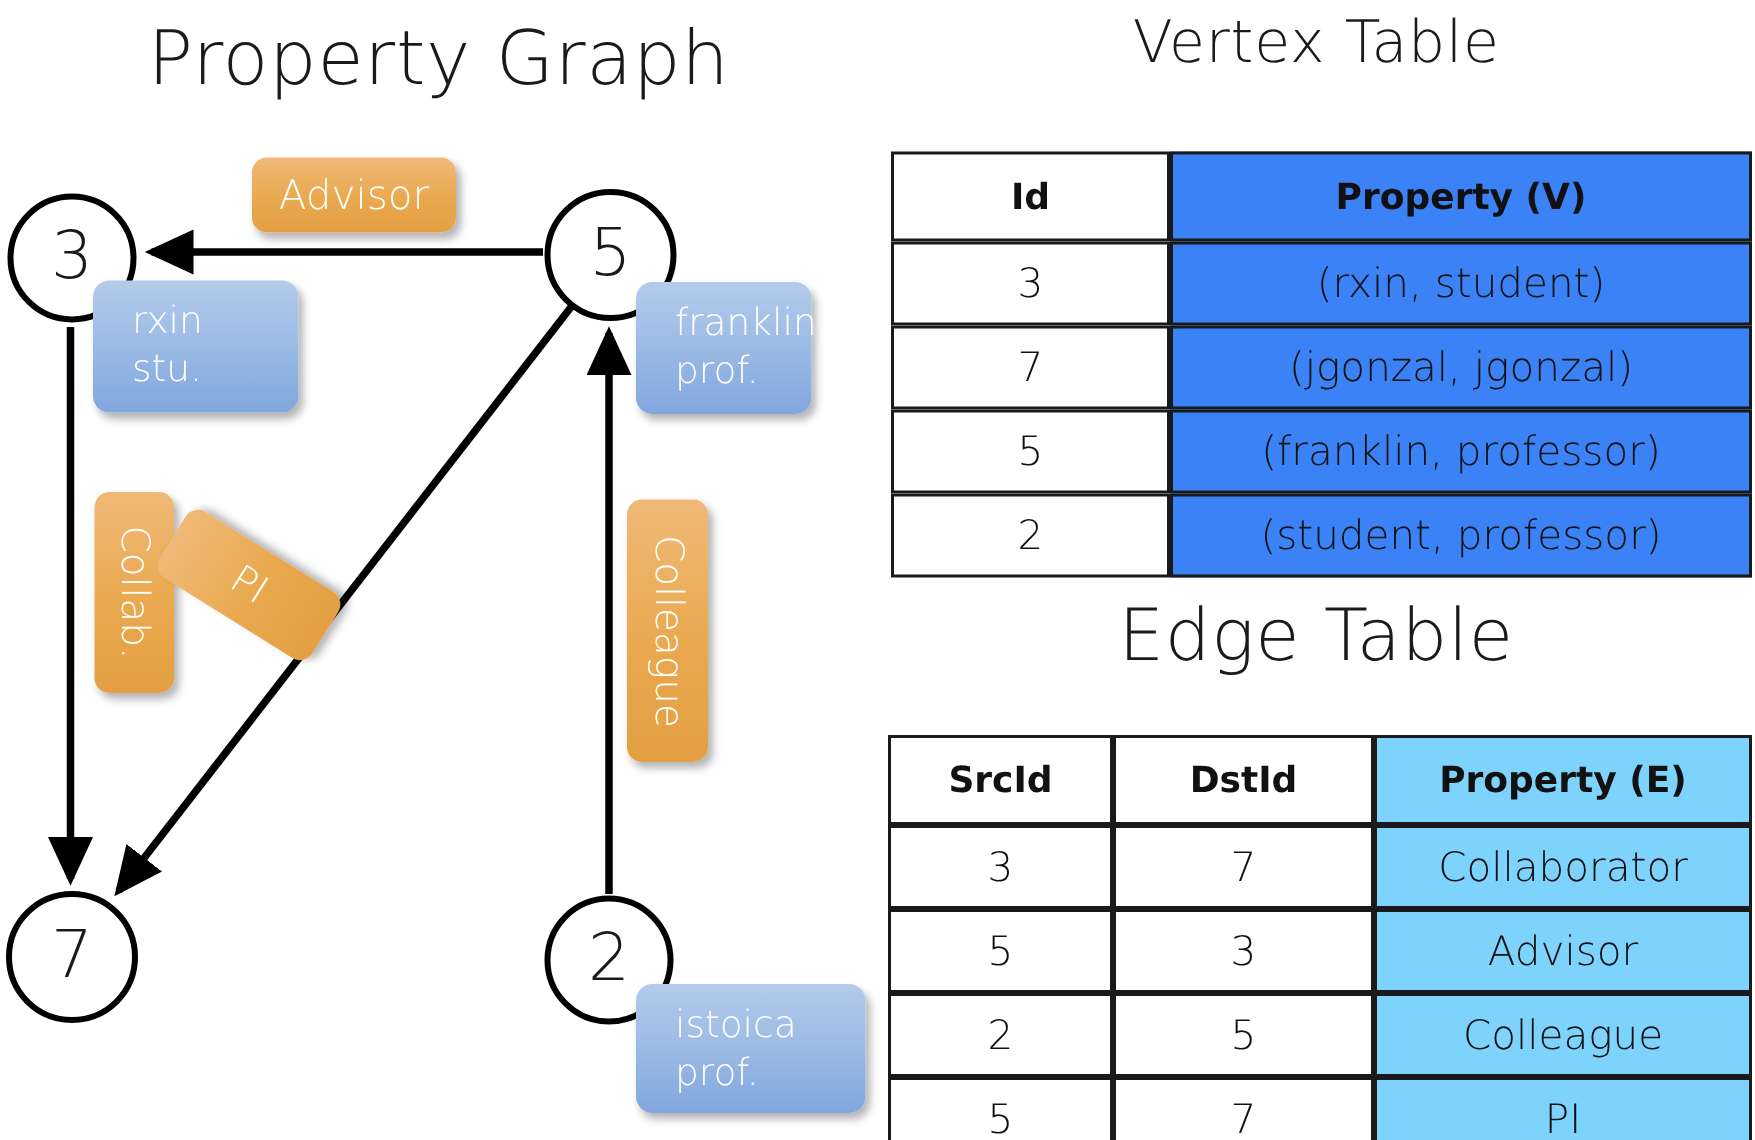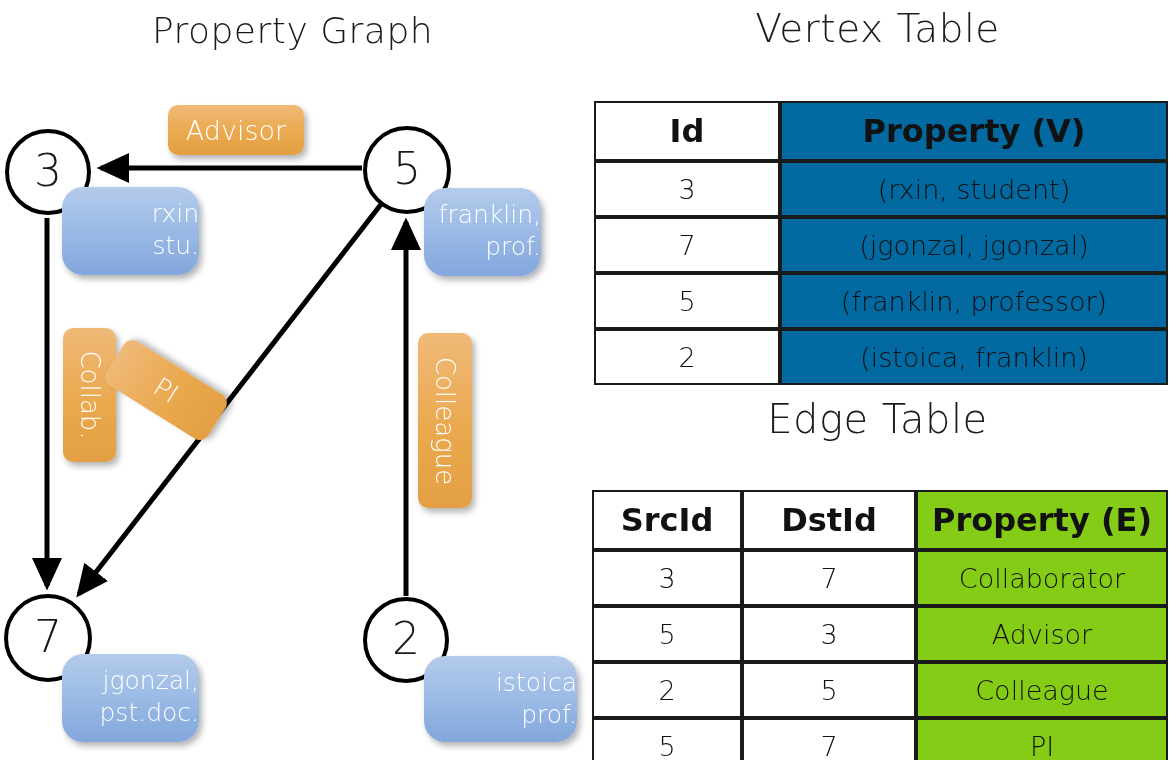--- a/index.html
+++ b/index.html
@@ -22,33 +22,33 @@
     font-family: "DejaVu Sans", sans-serif;
     font-weight: 300;
     color: #1a1a1a;
     white-space: nowrap;
     letter-spacing: 0.5px;
   }
   #title-property-graph {
     left: 0; top: 10px;
     width: 585px;
     text-align: center;
-    font-size: 36px;
+    font-size: 50px;
   }
   #title-vertex-table {
     left: 585px; top: 6px;
     width: 585px;
     text-align: center;
     font-size: 39px;
   }
   #title-edge-table {
     left: 585px; top: 396px;
     width: 585px;
     text-align: center;
-    font-size: 40px;
+    font-size: 48px;
   }
 
   
   #graph-panel {
     position: absolute;
     left: 0; top: 0;
     width: 585px; height: 760px;
   }
   #graph-edges {
     position: absolute;
@@ -73,33 +73,32 @@
     font-size: 44px;
     line-height: 1;
     color: #1a1a1a;
     position: relative;
     top: -1px;
   }
 
   
   .prop-blue {
     position: absolute;
-    border-radius: 21px;
+    border-radius: 11px;
     background: linear-gradient(to bottom, #b4cbeb 0%, #9dbce6 45%, #82a7dd 100%);
     box-shadow: 3px 4px 6px rgba(0,0,0,0.30);
     color: #ffffff;
     font-family: "DejaVu Sans", sans-serif;
     font-weight: 300;
     font-size: 25px;
     line-height: 1.28;
-    padding: 11px 0 0 1px;
+    padding: 11px 0 0 26px;
     box-sizing: border-box;
     z-index: 6;
     white-space: pre-line;
-    text-align: right;
   }
 
   
   .label-orange {
     position: absolute;
     border-radius: 10px;
     background: linear-gradient(to bottom, #f0b978 0%, #eaa94f 55%, #e39f42 100%);
     box-shadow: 3px 4px 6px rgba(0,0,0,0.30);
     color: #ffffff;
     font-family: "DejaVu Sans", sans-serif;
@@ -132,26 +131,26 @@
     font-family: "DejaVu Sans", sans-serif;
     font-weight: 300;
     font-size: 27px;
     color: #111111;
     padding: 0;
     height: 52px;
     vertical-align: middle;
   }
   table.data-table th {
     font-weight: 700;
-    font-size: 32px;
+    font-size: 24px;
     height: 56px;
   }
   .cell-plain { background: #ffffff; }
-  .cell-blue  { background: #0369a1; }
-  .cell-peach { background: #84cc16; }
+  .cell-blue  { background: #3b82f6; }
+  .cell-peach { background: #7dd3fc; }
 
   #vertex-table { left: 594px; top: 101px; width: 574px; }
   #vertex-table col.c-id   { width: 186px; }
   #vertex-table col.c-prop { width: 388px; }
 
   #edge-table { left: 592px; top: 490px; width: 576px; }
   #edge-table col.c-src { width: 150px; }
   #edge-table col.c-dst { width: 174px; }
   #edge-table col.c-pe  { width: 252px; }
 </style>
@@ -188,22 +187,20 @@
     <span>7</span>
   </div>
   <div class="vertex" style="left:363px; top:597px; width:86px; height:86px;">
     <span>2</span>
   </div>
 
   <div class="prop-blue" style="left:62px; top:187px; width:137px; height:88px;">rxin
 stu.</div>
   <div class="prop-blue" style="left:424px; top:188px; width:117px; height:88px;">franklin,
 prof.</div>
-  <div class="prop-blue" style="left:62px; top:654px; width:137px; height:88px;">jgonzal,
-pst.doc.</div>
   <div class="prop-blue" style="left:424px; top:656px; width:153px; height:86px;">istoica
 prof.</div>
 
   <div class="label-orange" id="label-advisor">
     <span>Advisor</span>
   </div>
   <div class="label-orange rot-cw" id="label-collab">
     <span>Collab.</span>
   </div>
   <div class="label-orange rot-pi" id="label-pi">
@@ -235,21 +232,21 @@
     <tr>
       <td class="cell-plain">7</td>
       <td class="cell-blue">(jgonzal, jgonzal)</td>
     </tr>
     <tr>
       <td class="cell-plain">5</td>
       <td class="cell-blue">(franklin, professor)</td>
     </tr>
     <tr>
       <td class="cell-plain">2</td>
-      <td class="cell-blue">(istoica, franklin)</td>
+      <td class="cell-blue">(student, professor)</td>
     </tr>
   </tbody>
 </table>
 
 <div class="title" id="title-edge-table">Edge Table</div>
 
 <table class="data-table" id="edge-table">
   <colgroup>
       <col class="c-src">
       <col class="c-dst">

